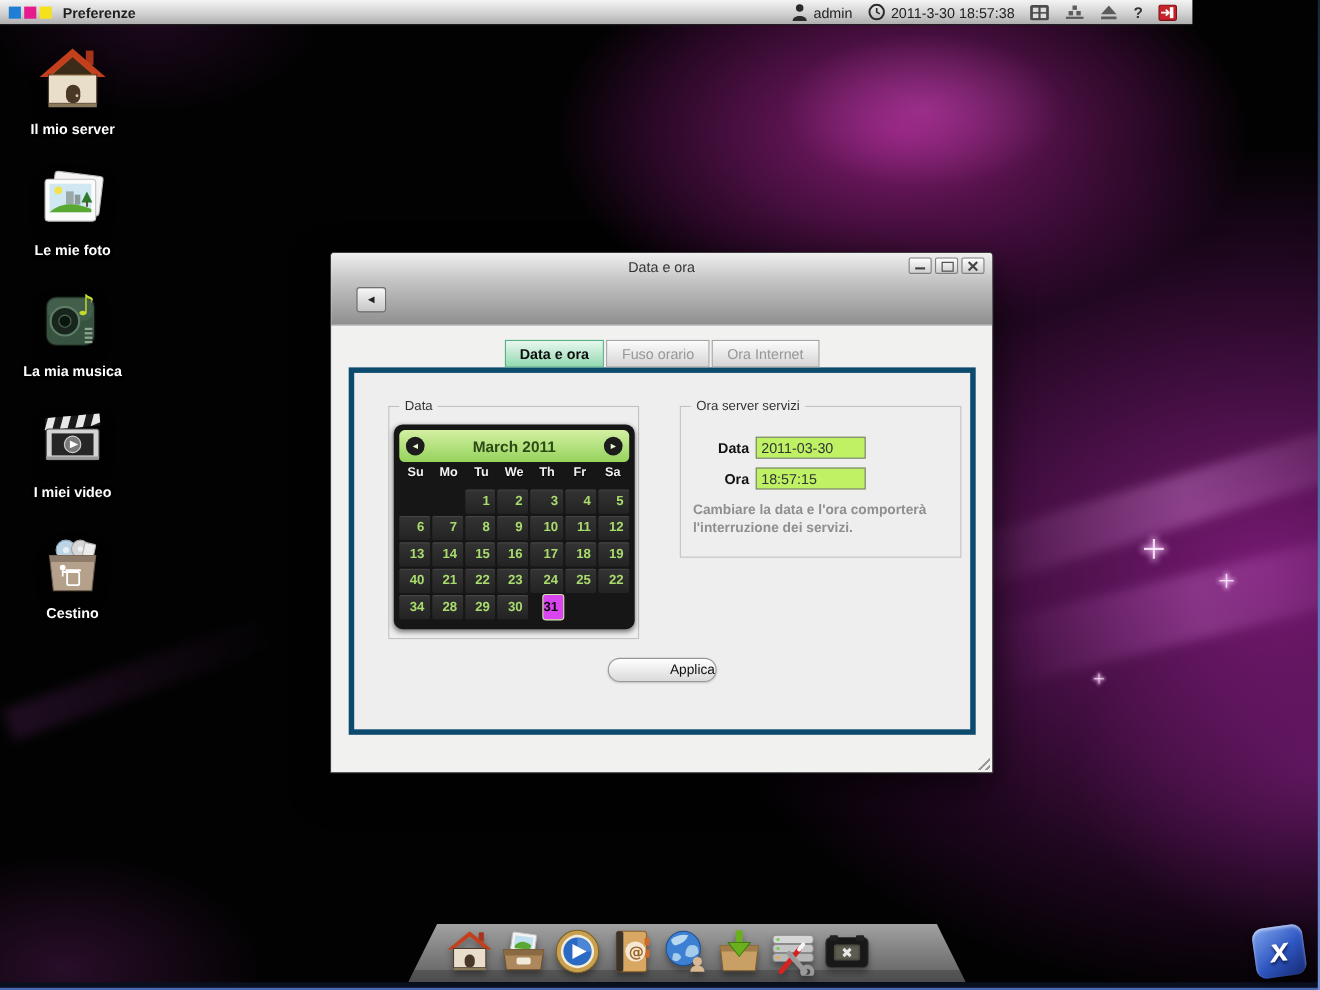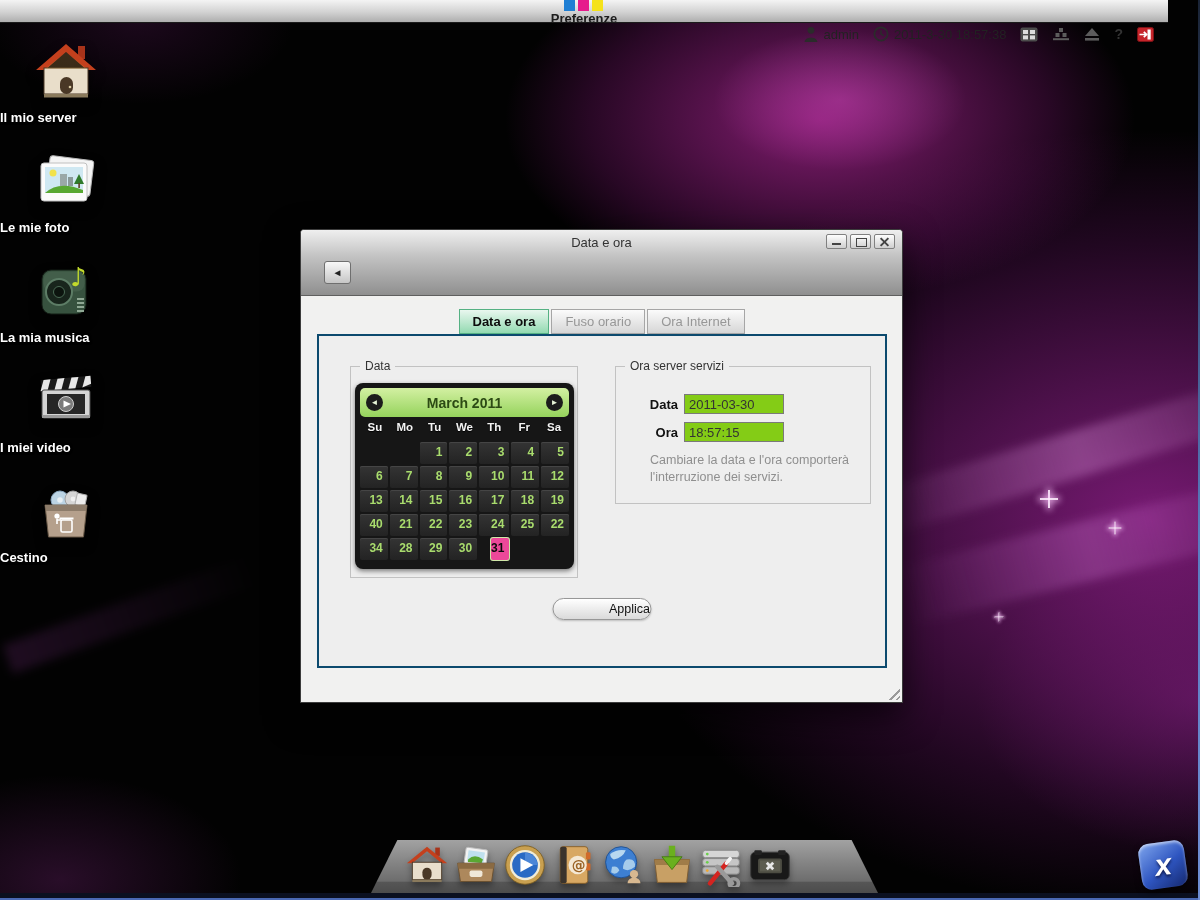--- a/index.html
+++ b/index.html
@@ -31,34 +31,34 @@
   .star.st1 { left:1040px; top:490px; }
   .star.st2 { left:1106px; top:519px; transform:scale(0.7); }
   .star.st3 { left:990px; top:608px; transform:scale(0.5); }
 
   .edge-right { position:absolute; right:0; top:0; width:2px; height:100%;
     background:linear-gradient(#1a2436, #5a7bc0 60%, #6f8fd4); z-index:50; }
   .edge-bottom { position:absolute; left:0; bottom:0; width:100%; height:7px;
     background:#0b1020; border-bottom:2px solid #4a69b4; z-index:5; }
 
   
-  .menubar { position:absolute; left:0; top:0; width:1168px; height:23px;
+  .menubar { position:absolute; left:0; top:0; width:1084px; height:23px;
     background:linear-gradient(#f4f4f4, #d2d2d2 55%, #aeaeae);
-    border-bottom:1px solid #1b1b1b; display:flex; align-items:center; z-index:40;flex-direction:column; }
+    border-bottom:1px solid #1b1b1b; display:flex; align-items:center; z-index:40; }
   .mb-squares { display:flex; gap:3px; margin:0 10px 0 8px; }
   .mb-squares i { width:11px; height:11px; display:block; }
   .mb-title { font-size:13px; font-weight:bold; color:#1d1d1d; }
   .mb-right { margin-left:auto; display:flex; align-items:center; gap:14px; padding-right:14px; }
   .mb-item { display:flex; align-items:flex-end; gap:5px; font-size:13px; color:#222; }
   .mb-ic { display:inline-flex; align-items:center; justify-content:center; }
   .mb-help { font-size:14px; font-weight:bold; color:#333; }
 
   
   .desk-icons { position:absolute; left:0; top:30px; width:132px; z-index:10; }
-  .desk-item { position:absolute; left:0; width:132px; cursor:default; }
+  .desk-item { position:absolute; left:0; width:132px; text-align:center; cursor:default; }
   .desk-item svg { display:block; margin:0 auto; filter:drop-shadow(0 6px 6px rgba(0,0,0,0.55)); }
   .desk-label { margin-top:6px; font-size:13px; font-weight:bold; color:#fff;
     text-shadow:0 1px 2px #000, 0 0 3px #000; }
 
   
   .win { position:absolute; left:300px; top:229px; width:603px; height:474px;
     background:#f1f1f0; border:1px solid #3c3c3c; border-radius:4px 4px 0 0;
     box-shadow:0 12px 34px rgba(0,0,0,0.65); z-index:20; }
   .win-header { position:absolute; left:0; top:0; right:0; height:66px;
     background:linear-gradient(#efefef, #c3c3c3 40%, #8f8f8f);
@@ -77,21 +77,21 @@
     background:linear-gradient(#f8f8f8,#c6c6c6); border:1px solid #6f6f6f; border-radius:3px;
     font-size:10px; color:#222; display:flex; align-items:center; justify-content:center; cursor:pointer; }
 
   .win-content { position:absolute; left:0; top:66px; right:0; bottom:0; }
   .tabs { position:absolute; left:0; right:0; top:13px; display:flex; justify-content:center; gap:2px; z-index:3; }
   .tab { height:25px; padding:0 13px; font-size:13px; display:flex; align-items:center;
     background:linear-gradient(#fbfbfb,#d6d6d6); border:1px solid #a6a6a6; color:#979797; cursor:pointer; }
   .tab.active { background:linear-gradient(#e9f7ef,#93dab1); border:1px solid #55b183;
     color:#0d0d0d; font-weight:bold; }
   .panel { position:absolute; left:16px; right:15px; top:38px; height:334px;
-    border:2px solid #0c4a6e; background:#eeeeee; }
+    border:5px solid #0c4a6e; background:#eeeeee; }
 
   .fieldset { position:absolute; border:1px solid #c2c2c2; }
   .legend { position:absolute; top:-8px; left:9px; padding:0 5px; background:#eeeeee;
     font-size:12px; color:#333; }
   .fs-data { left:31px; top:30px; width:228px; height:212px; }
   .fs-server { left:296px; top:30px; width:256px; height:138px; }
 
   
   .cal { position:absolute; left:4px; top:16px; width:219px; height:186px;
     background:#161616; border-radius:8px; padding:5px; box-shadow:0 2px 5px rgba(0,0,0,0.5); }
@@ -103,29 +103,29 @@
     justify-content:center; cursor:pointer; }
   .cal-arrow.prev { left:6px; }
   .cal-arrow.next { right:6px; }
   .cal-dhrow { display:grid; grid-template-columns:repeat(7,1fr); margin-top:4px; height:19px; }
   .cal-dh { color:#f2f2f2; font-size:11.5px; font-weight:bold; text-align:center;
     text-shadow:0 1px 1px #000; }
   .cal-grid { display:grid; grid-template-columns:repeat(7,1fr); grid-auto-rows:22px; gap:2px; margin-top:2px; }
   .cal-cell { border-radius:2px; font-size:12px; font-weight:bold; color:#a9dc6d;
     text-align:right; padding:3px 5px 0 0; }
   .cal-cell.day { background:linear-gradient(#343434,#232323); box-shadow:inset 0 1px 0 #454545; cursor:pointer; }
-  .cal-cell.sel { background:#ec4899; color:#0a0a0a; box-shadow:0 0 0 1px #cfe7a8;margin-left:12px; }
+  .cal-cell.sel { background:#d946ef; color:#0a0a0a; box-shadow:0 0 0 1px #cfe7a8;margin-left:12px; }
 
   
   .srv-row { position:absolute; display:flex; align-items:center; }
   .srv-label { width:62px; text-align:right; font-size:13px; font-weight:bold; color:#111; margin-right:6px; }
-  .srv-input { width:100px; height:20px; border:1px solid #7a7a7a; background:#84cc16;
+  .srv-input { width:100px; height:20px; border:1px solid #7a7a7a; background:#bef264;
     font-family:"Liberation Sans", sans-serif; font-size:13px; color:#333; padding:0 0 0 4px; }
-  .srv-note { position:absolute; left:34px; top:85px; width:224px; font-size:12.5px;
-    color:#8f8f8f; line-height:1.35; }
+  .srv-note { position:absolute; left:11px; top:85px; width:224px; font-size:12.5px;
+    color:#8f8f8f; line-height:1.35;font-weight:bold; }
 
   .apply-btn { position:absolute; left:50%; transform:translateX(-50%); top:302px;
     width:99px; height:22px; border-radius:11px; border:1px solid #979797;
     background:linear-gradient(#ffffff,#dadada); font-family:"Liberation Sans", sans-serif;
     font-size:12.5px; color:#111; cursor:pointer; box-shadow:0 1px 2px rgba(0,0,0,0.2);text-align:right; }
 
   .resize-grip { position:absolute; right:2px; bottom:2px; width:14px; height:14px; cursor:nwse-resize;
     background:repeating-linear-gradient(135deg, transparent 0 3px, #9a9a9a 3px 4.5px);
     clip-path:polygon(100% 0, 100% 100%, 0 100%); }
 

